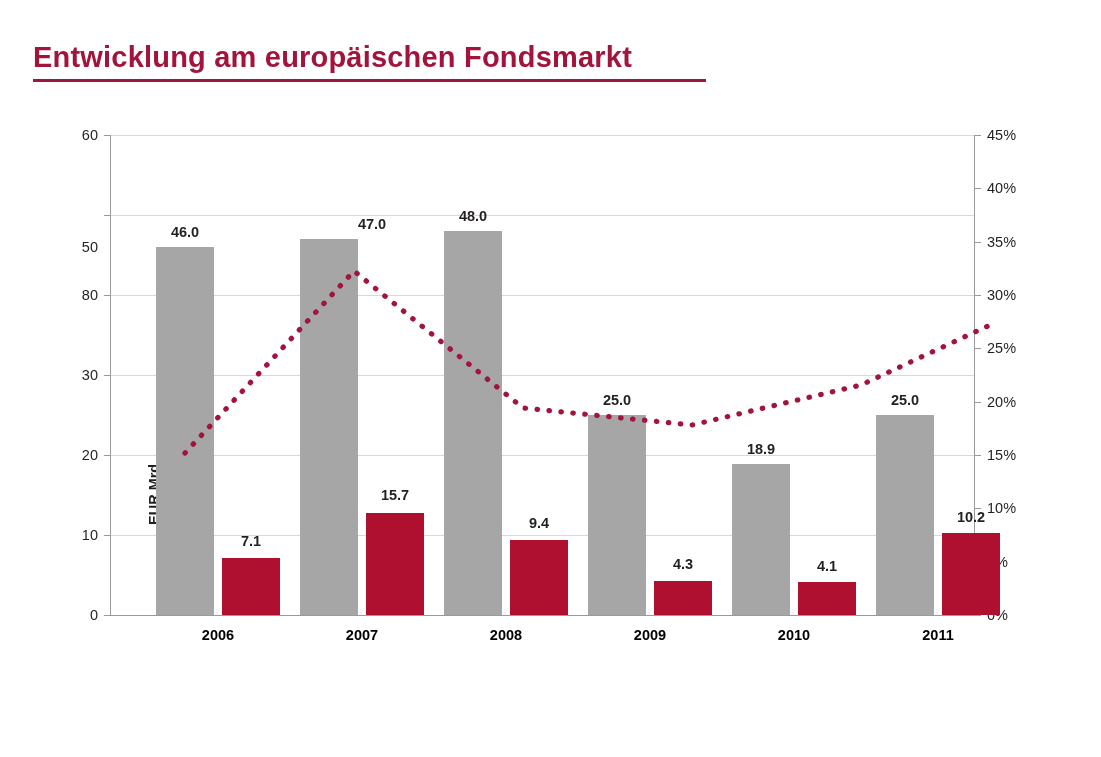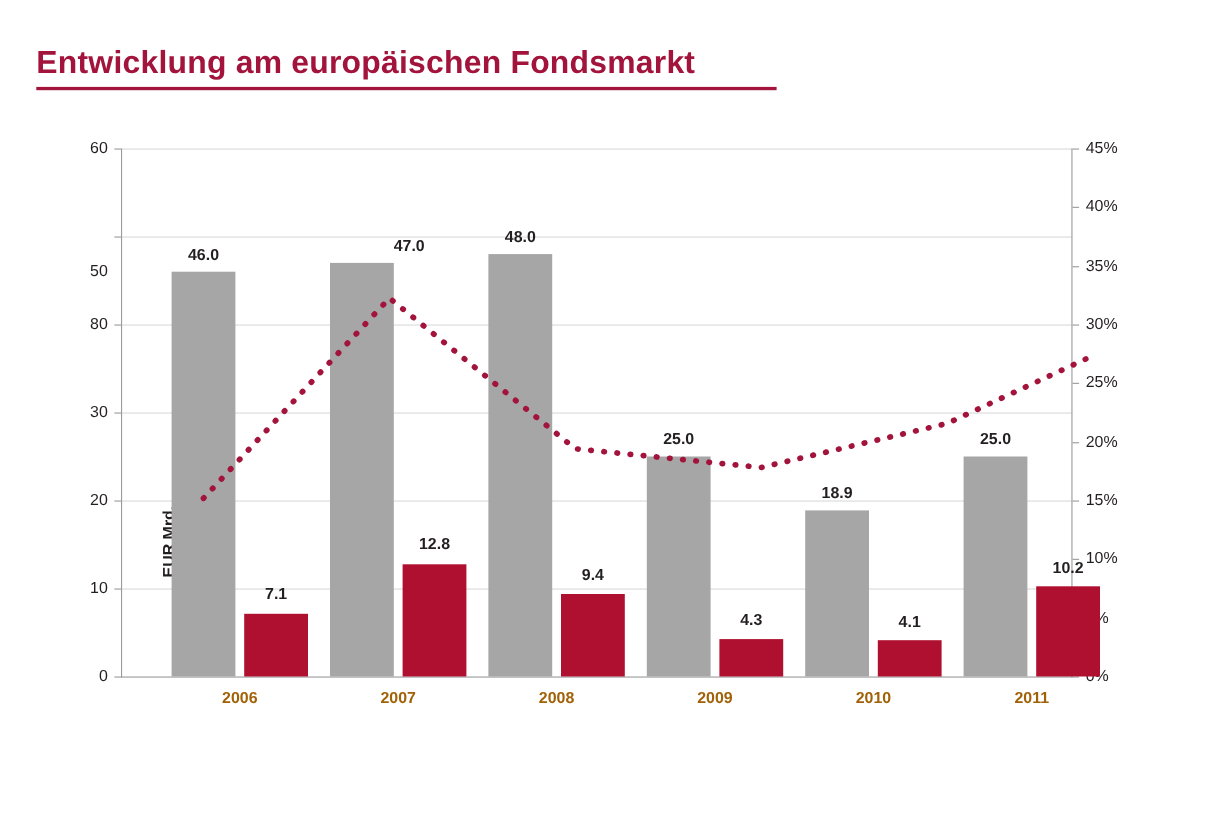--- a/index.html
+++ b/index.html
@@ -141,21 +141,21 @@
     text-align: center;
     white-space: nowrap;
     transform: translateX(-50%);
   }
   
   .xcat {
     position: absolute;
     top: 492px;
     font-size: 14.5px;
     font-weight: bold;
-    color: #a16207;
+    color: #000000;
     text-align: center;
     transform: translateX(-50%);
     white-space: nowrap;
   }
   
   .legend {
     position: absolute;
     left: 110px;
     top: 665px;
     width: 865px;
@@ -286,21 +286,21 @@
 
       <svg class="lineoverlay" viewBox="0 0 865 481" preserveAspectRatio="none">
         <polyline points="75,318 245,137 415,273 585,290 755,250 925,0" fill="none" stroke="#A3143C" stroke-width="5" stroke-linecap="round" stroke-dasharray="0.5,11" transform="translate(0,0)" style="display:none"></polyline>
         <polyline points="75,318 244,136 413,273 582,290 751,250 880,190" fill="none" stroke="#A3143C" stroke-width="5.2" stroke-linecap="round" stroke-dasharray="0.5,11.5"></polyline>
       </svg>
 
       <div class="bar-label" style="left:75px; top:89px;">46.0</div>
       <div class="bar-label" style="left:141px; top:398px;">7.1</div>
 
       <div class="bar-label" style="left:219px; top:81px;margin-left:43px;">47.0</div>
-      <div class="bar-label" style="left:285px; top:352px;">12.8</div>
+      <div class="bar-label" style="left:285px; top:352px;">15.7</div>
 
       <div class="bar-label" style="left:363px; top:73px;">48.0</div>
       <div class="bar-label" style="left:429px; top:380px;">9.4</div>
 
       <div class="bar-label" style="left:507px; top:257px;">25.0</div>
       <div class="bar-label" style="left:573px; top:421px;">4.3</div>
 
       <div class="bar-label" style="left:651px; top:306px;">18.9</div>
       <div class="bar-label" style="left:717px; top:423px;">4.1</div>
 

